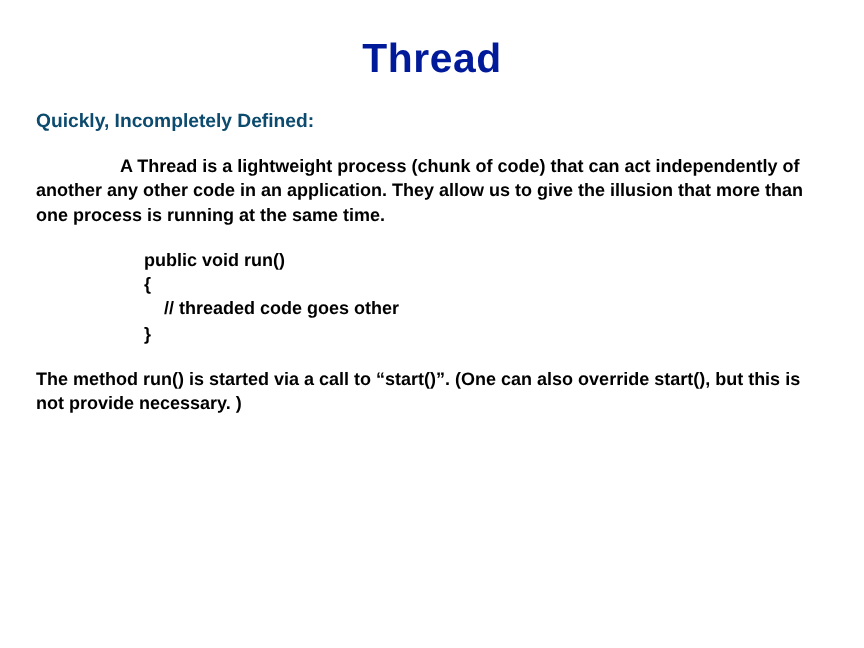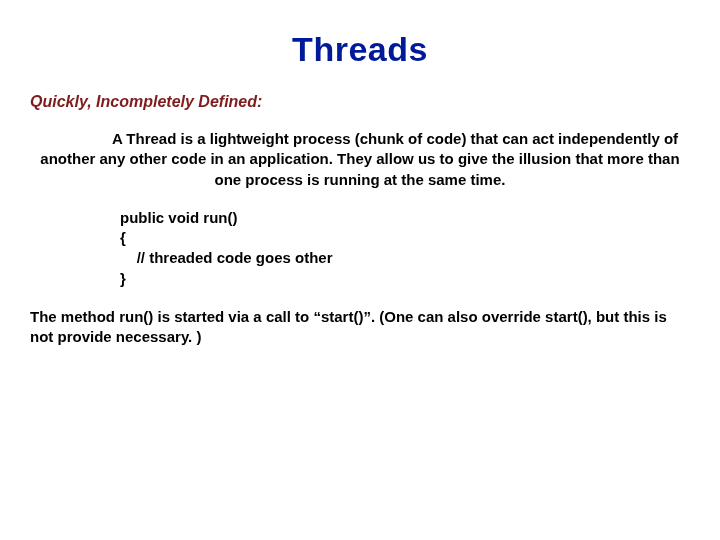--- a/index.html
+++ b/index.html
@@ -21,52 +21,50 @@
   .title {
     text-align: center;
     font-weight: bold;
     font-size: 34px;
     color: #001a99;
     margin: 10px 0 24px 0;
     letter-spacing: 0.5px;
   }
   .section-heading {
     font-weight: bold;
-    font-style: italic;
     font-size: 16px;
-    color: #7f1d1d;
+    color: #0c4a6e;
     margin: 4px 0 18px 0;
   }
   .body-text {
     font-weight: bold;
     font-size: 15px;
     color: #000000;
     line-height: 1.35;
     margin: 0 0 18px 0;
   }
   .indent-first {
     text-indent: 70px;
-    text-align: center;
   }
   .code-block {
     font-weight: bold;
     font-size: 15px;
     color: #000000;
     line-height: 1.35;
     margin: 0 0 18px 90px;
     white-space: pre;
     font-family: Arial, Helvetica, sans-serif;
   }
 </style>
 </head>
 <body>
 
 <div class="slide">
 
-  <div class="title">Threads</div>
+  <div class="title">Thread</div>
 
   <div class="section-heading">Quickly, Incompletely Defined:</div>
 
   <p class="body-text indent-first">A Thread is a lightweight process (chunk of code) that can act independently of another any other code in an application.  They allow us to give the illusion that more than one process is running at the same time.</p>
 
 
 
   <div class="code-block">public void run()
 {
     // threaded code goes other

